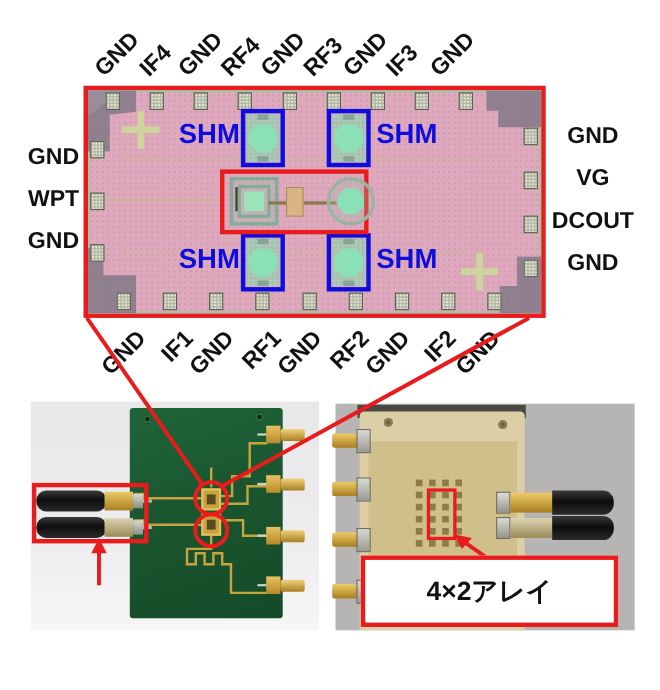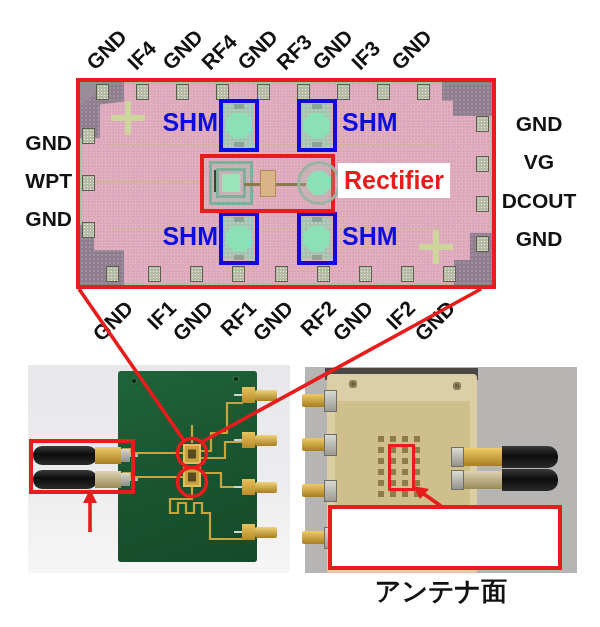--- a/index.html
+++ b/index.html
@@ -280,21 +280,20 @@
         <div class="rect-ind-in"></div>
           <div class="rect-mint"></div>
       </div>
       <div class="rect-mark"></div>
       <div class="rect-bar"></div>
       <div class="rect-orange"></div>
       <div class="rect-circ">
           <div class="rect-circ-oct"></div>
         </div>
     </div>
-    <div class="rectifier-tag">Rectifier</div>
   </div>
 
   <div class="photo-left">
     <div class="pcb-green">
       <div class="hole" style="left:12px;top:6px;"></div>
       <div class="hole" style="left:114px;top:4px;"></div>
     </div>
     <svg class="abs" width="262" height="208">
       <g stroke="#c8a43e" stroke-width="2.2" fill="none">
         <path d="M104 88 H155"></path>
@@ -411,23 +410,23 @@
       <div class="clamp"></div>
         <div class="sma" style="background:linear-gradient(180deg,#ddd3b2,#9a8a58);"></div>
         <div class="body"></div>
     </div>
   </div>
 
   <div class="red-box" style="left:29px;top:439px;width:106px;height:55px;z-index:55;"></div>
   <div class="red-box" style="left:388px;top:444px;width:27px;height:47px;border-width:3px;z-index:55;"></div>
 
   <div class="ann-box" style="left:328px;top:505px;width:234px;height:65px;font-size:24px;line-height:30px;">
-  </div>
-
-  <div class="caption" style="left:305px;top:574px;width:272px;">アンテナ面</div>
+    <span>4×2アレイ</span>
+  </div>
+
 
   <svg class="overlay" width="600" height="627">
     <g stroke="#e81c1c" stroke-width="3.6" fill="none">
       <line x1="79" y1="289" x2="185" y2="442"></line>
       <line x1="481" y1="289" x2="200" y2="443"></line>
       <circle cx="192" cy="453" r="14.5"></circle>
       <circle cx="192" cy="482" r="14.5"></circle>
       <line x1="90" y1="532" x2="90" y2="500"></line>
       <line x1="441" y1="506" x2="421" y2="492"></line>
     </g>

